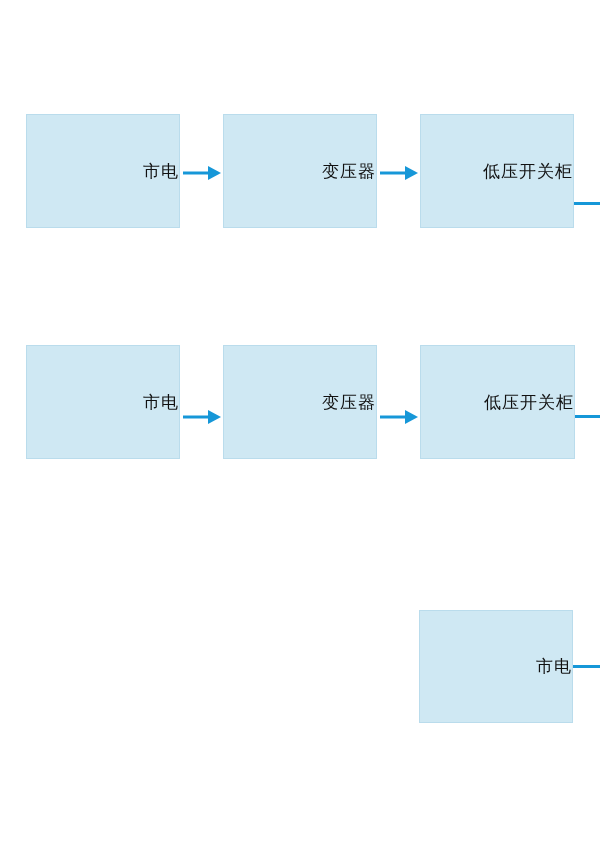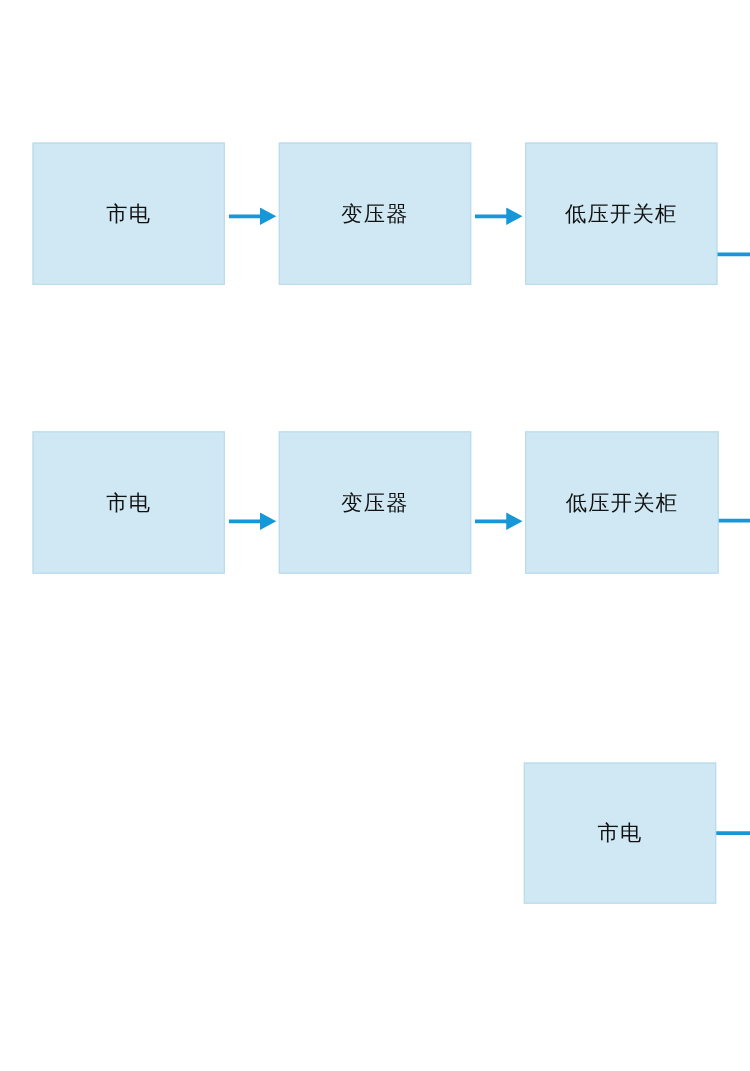--- a/index.html
+++ b/index.html
@@ -18,21 +18,21 @@
     background: var(--bg);
     overflow: hidden;
     font-family: "Liberation Sans", "DejaVu Sans", sans-serif;
   }
   .node {
     position: absolute;
     background: var(--box-fill);
     border: 1px solid var(--box-border);
     display: flex;
     align-items: center;
-    justify-content: center;
+    justify-content: flex-end;
     font-size: 17px;
     letter-spacing: 1px;
     color: var(--text);
   }
   
   .r1n1 { left: 26px;  top: 114px; width: 154px; height: 114px; }
   .r1n2 { left: 223px; top: 114px; width: 154px; height: 114px; }
   .r1n3 { left: 420px; top: 114px; width: 154px; height: 114px; }
   
   .r2n1 { left: 26px;  top: 345px; width: 154px; height: 114px; }

